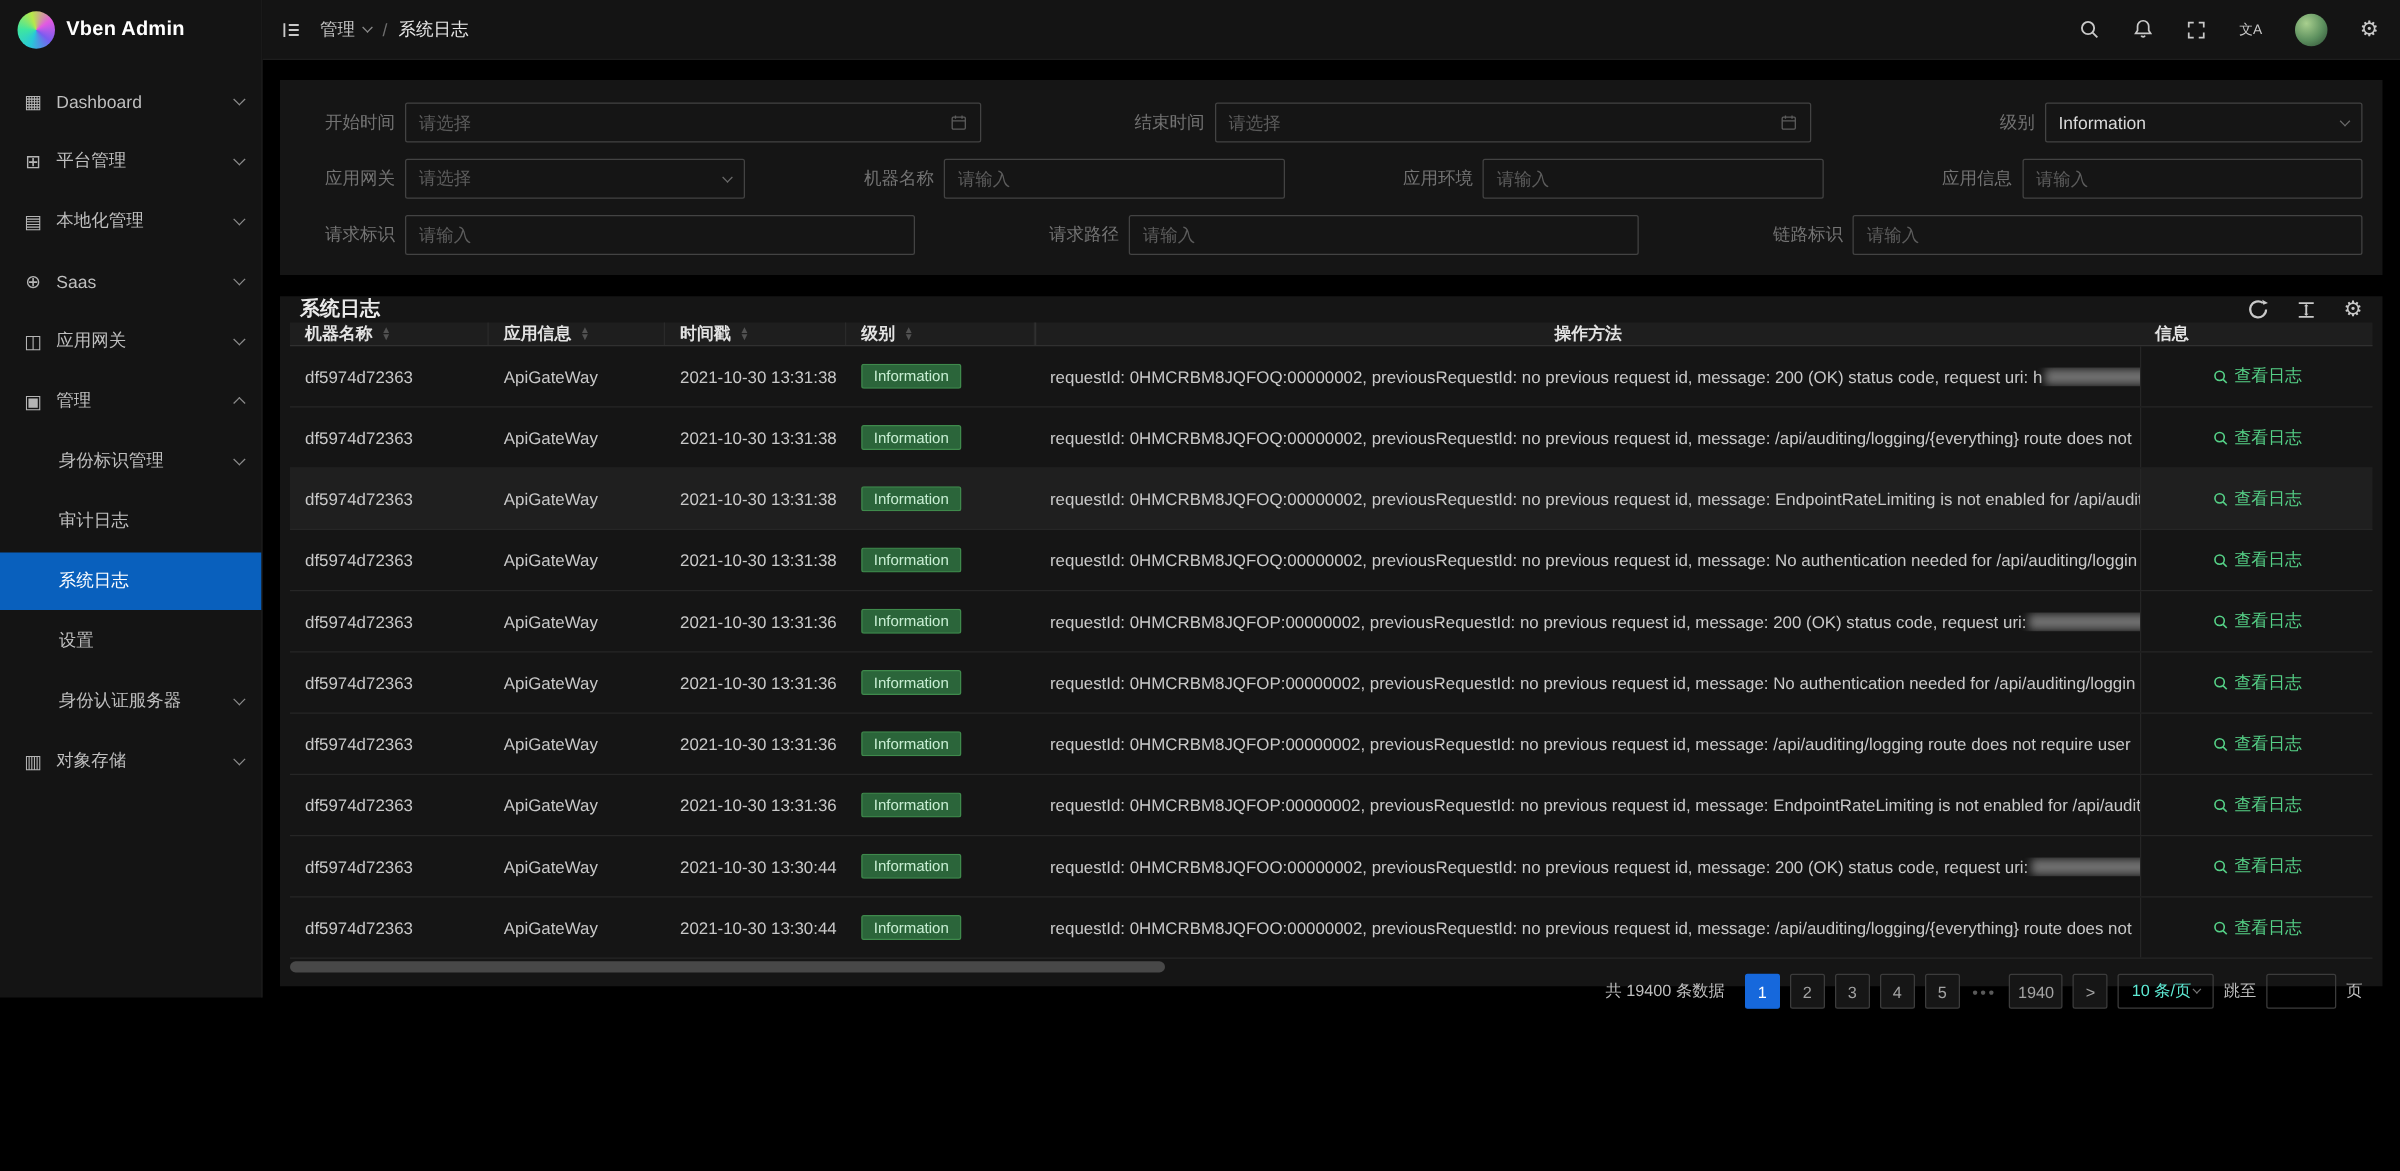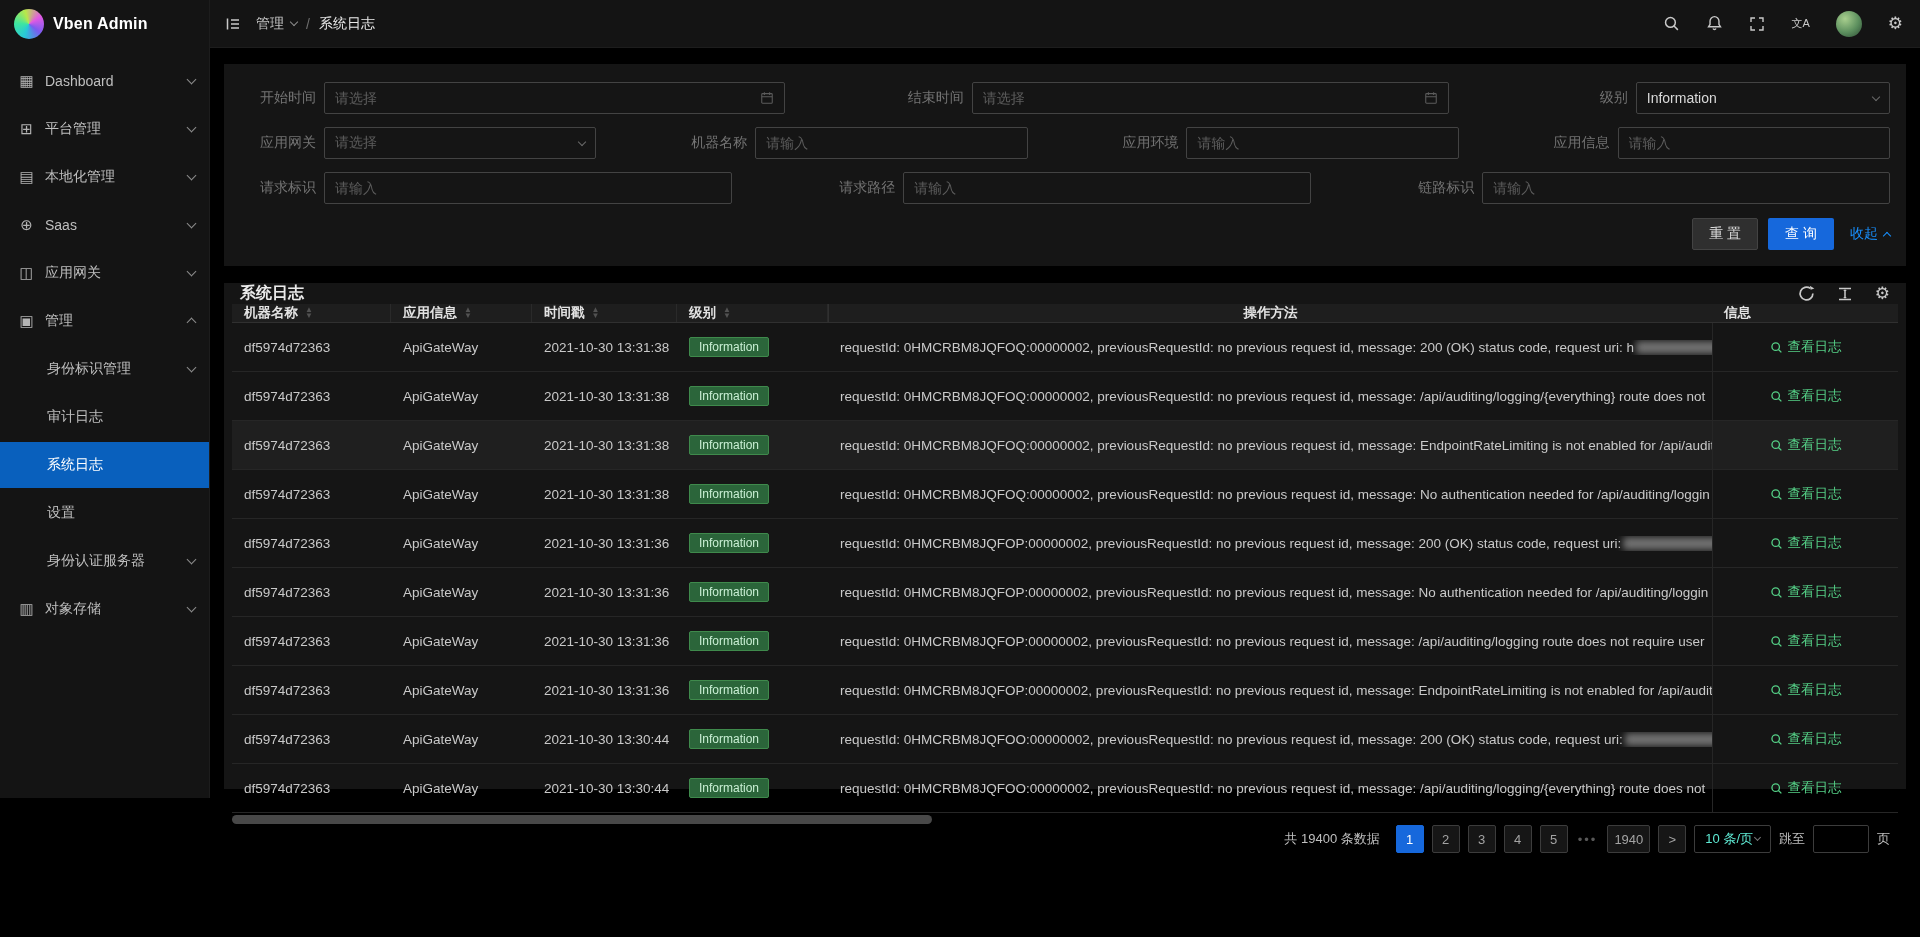--- a/index.html
+++ b/index.html
@@ -284,28 +284,20 @@
             </div>
           </div>
           <div class="ffield r3">
             <label class="flabel">链路标识</label>
             <div class="fctrl">
               <input class="finput" placeholder="请输入" style="">
             </div>
           </div>
         </div>
 
-        <div class="factions">
-          <button class="btn reset">重 置</button>
-          <button class="btn primary">查 询</button>
-          <a class="collapse-link">
-            <span>收起</span>
-            <i class="chev up"></i>
-          </a>
-        </div>
       </section>
 
       <section class="card table-card">
         <div class="tc-head">
           <h3 class="tc-title">系统日志</h3>
           <div class="tc-icons">
             <span class="ticon">
               <svg width="17" height="17" viewBox="0 0 16 16">
                   <path d="M14 8A6 6 0 1 1 11.6 3.2" fill="none" stroke="currentColor" stroke-width="1.6"></path>
                   <path d="M11.1 0.8 11.9 4.5 15.4 3.2 Z" fill="currentColor"></path>

